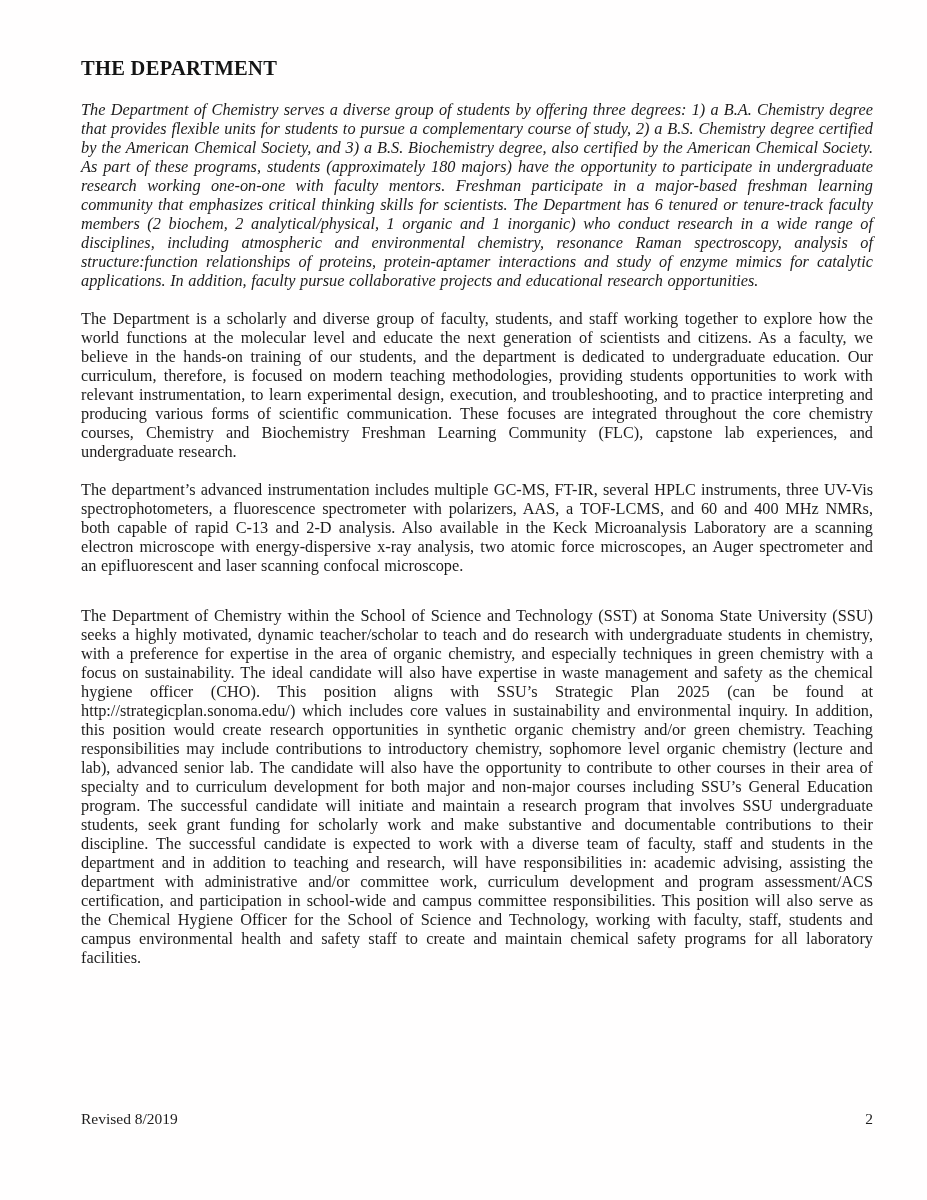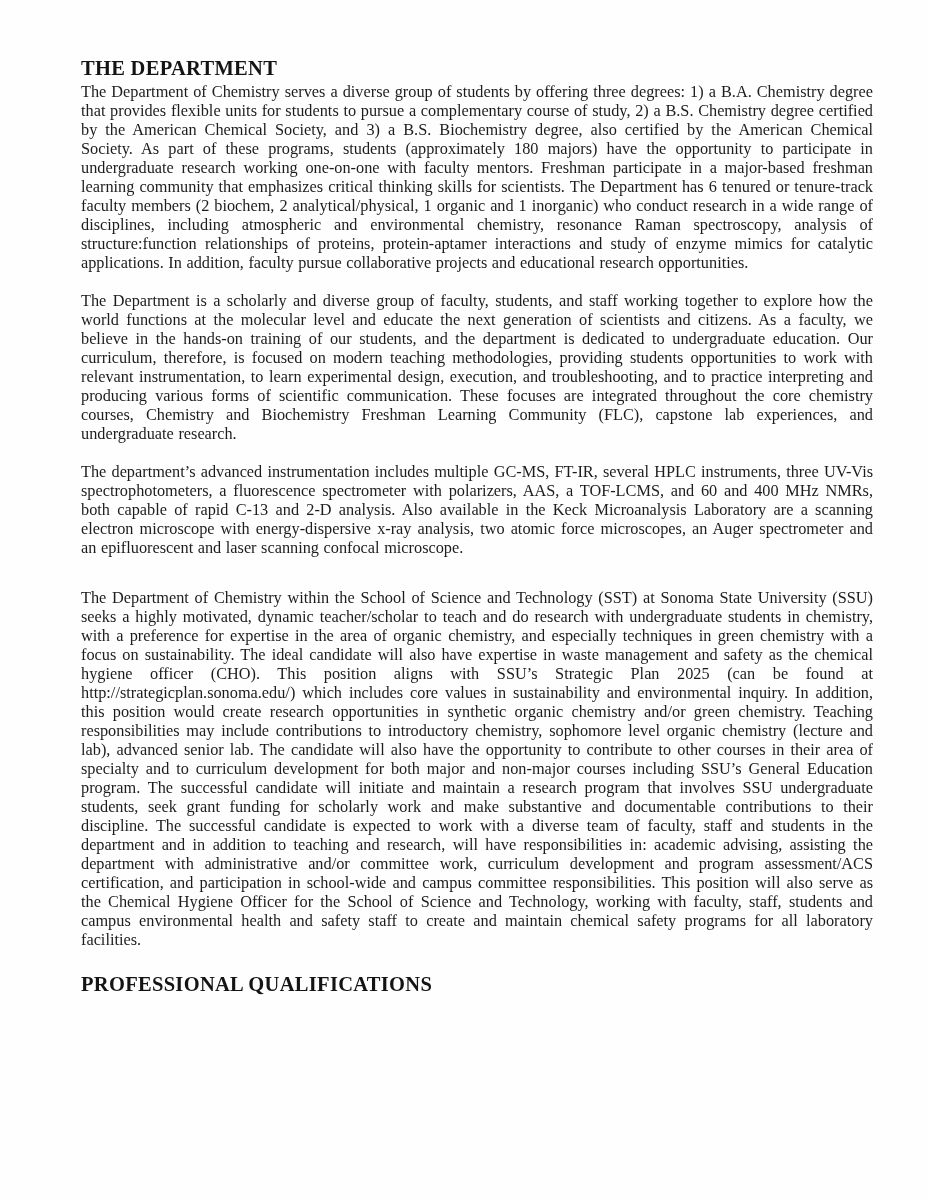--- a/index.html
+++ b/index.html
@@ -36,21 +36,21 @@
     margin: 0;
   }
   p.doc-paragraph {
     font-size: 16.3px;
     line-height: 19px;
     text-align: justify;
     margin: 19px 0 0 0;
     word-spacing: 0.5px;
   }
   .section-the-department { margin-top: 0; }
-  .section-the-department p.doc-paragraph:first-of-type { margin-top: 2px; }
+  .section-the-department p.doc-paragraph:first-of-type { margin-top: 20px; font-style: italic; }
   .section-duties { margin-top: 31px; }
   .section-duties p.doc-paragraph:first-of-type { margin-top: 27px; }
   .section-professional-qualifications { margin-top: 23px; }
   .page-footer {
     position: absolute;
     left: 81px;
     right: 54px;
     top: 1110px;
     display: flex;
     justify-content: space-between;
@@ -70,19 +70,20 @@
       <h2 class="section-heading">THE DEPARTMENT</h2>
       <p class="doc-paragraph">The Department of Chemistry serves a diverse group of students by offering three degrees: 1) a B.A. Chemistry degree that provides flexible units for students to pursue a complementary course of study, 2) a B.S. Chemistry degree certified by the American Chemical Society, and 3) a B.S. Biochemistry degree, also certified by the American Chemical Society. As part of these programs, students (approximately 180 majors) have the opportunity to participate in undergraduate research working one-on-one with faculty mentors. Freshman participate in a major-based freshman learning community that emphasizes critical thinking skills for scientists. The Department has 6 tenured or tenure-track faculty members (2 biochem, 2 analytical/physical, 1 organic and 1 inorganic) who conduct research in a wide range of disciplines, including atmospheric and environmental chemistry, resonance Raman spectroscopy, analysis of structure:function relationships of proteins, protein-aptamer interactions and study of enzyme mimics for catalytic applications.  In addition, faculty pursue collaborative projects and educational research opportunities.</p>
       <p class="doc-paragraph">The Department is a scholarly and diverse group of faculty, students, and staff working together to explore how the world functions at the molecular level and educate the next generation of scientists and citizens. As a faculty, we believe in the hands-on training of our students, and the department is dedicated to undergraduate education. Our curriculum, therefore, is focused on modern teaching methodologies, providing students opportunities to work with relevant instrumentation, to learn experimental design, execution, and troubleshooting, and to practice interpreting and producing various forms of scientific communication.  These focuses are integrated throughout the core chemistry courses, Chemistry and Biochemistry Freshman Learning Community (FLC), capstone lab experiences, and undergraduate research.</p>
       <p class="doc-paragraph">The department’s advanced instrumentation includes multiple GC-MS, FT-IR, several HPLC instruments, three UV-Vis spectrophotometers, a fluorescence spectrometer with polarizers, AAS, a TOF-LCMS, and 60 and 400 MHz NMRs, both capable of rapid C-13 and 2-D analysis.  Also available in the Keck Microanalysis Laboratory are a scanning electron microscope with energy-dispersive x-ray analysis, two atomic force microscopes, an Auger spectrometer and an epifluorescent and laser scanning confocal microscope.</p>
     </section>
 
     <section class="doc-section section-duties">
       <p class="doc-paragraph">The Department of Chemistry within the School of Science and Technology (SST) at Sonoma State University (SSU) seeks a highly motivated, dynamic teacher/scholar to teach and do research with undergraduate students in chemistry, with a preference for expertise in the area of organic chemistry, and especially techniques in green chemistry with a focus on sustainability. The ideal candidate will also have expertise in waste management and safety as the chemical hygiene officer (CHO). This position aligns with SSU’s Strategic Plan 2025 (can be found at http://strategicplan.sonoma.edu/) which includes core values in sustainability and environmental inquiry.  In addition, this position would create research opportunities in synthetic organic chemistry and/or green chemistry.  Teaching responsibilities may include contributions to introductory chemistry, sophomore level organic chemistry (lecture and lab), advanced senior lab. The candidate will also have the opportunity to contribute to other courses in their area of specialty and to curriculum development for both major and non-major courses including SSU’s General Education program.  The successful candidate will initiate and maintain a research program that involves SSU undergraduate students, seek grant funding for scholarly work and make substantive and documentable contributions to their discipline. The successful candidate is expected to work with a diverse team of faculty, staff and students in the department and in addition to teaching and research, will have responsibilities in: academic advising, assisting the department with administrative and/or committee work, curriculum development and program assessment/ACS certification, and participation in school-wide and campus committee responsibilities. This position will also serve as the Chemical Hygiene Officer for the School of Science and Technology, working with faculty, staff, students and campus environmental health and safety staff to create and maintain chemical safety programs for all laboratory facilities.</p>
     </section>
 
-    <section class="doc-section section-professional-qualifications">
-      <h2 class="section-heading">PROFESSIONAL QUALIFICATIONS</h2>
-    </section>
 
   </div>
 
+  <div class="page-footer">
+    <span>Revised 8/2019</span>
+    <span>2</span>
+  </div>
 </div>
 
 </body></html>

